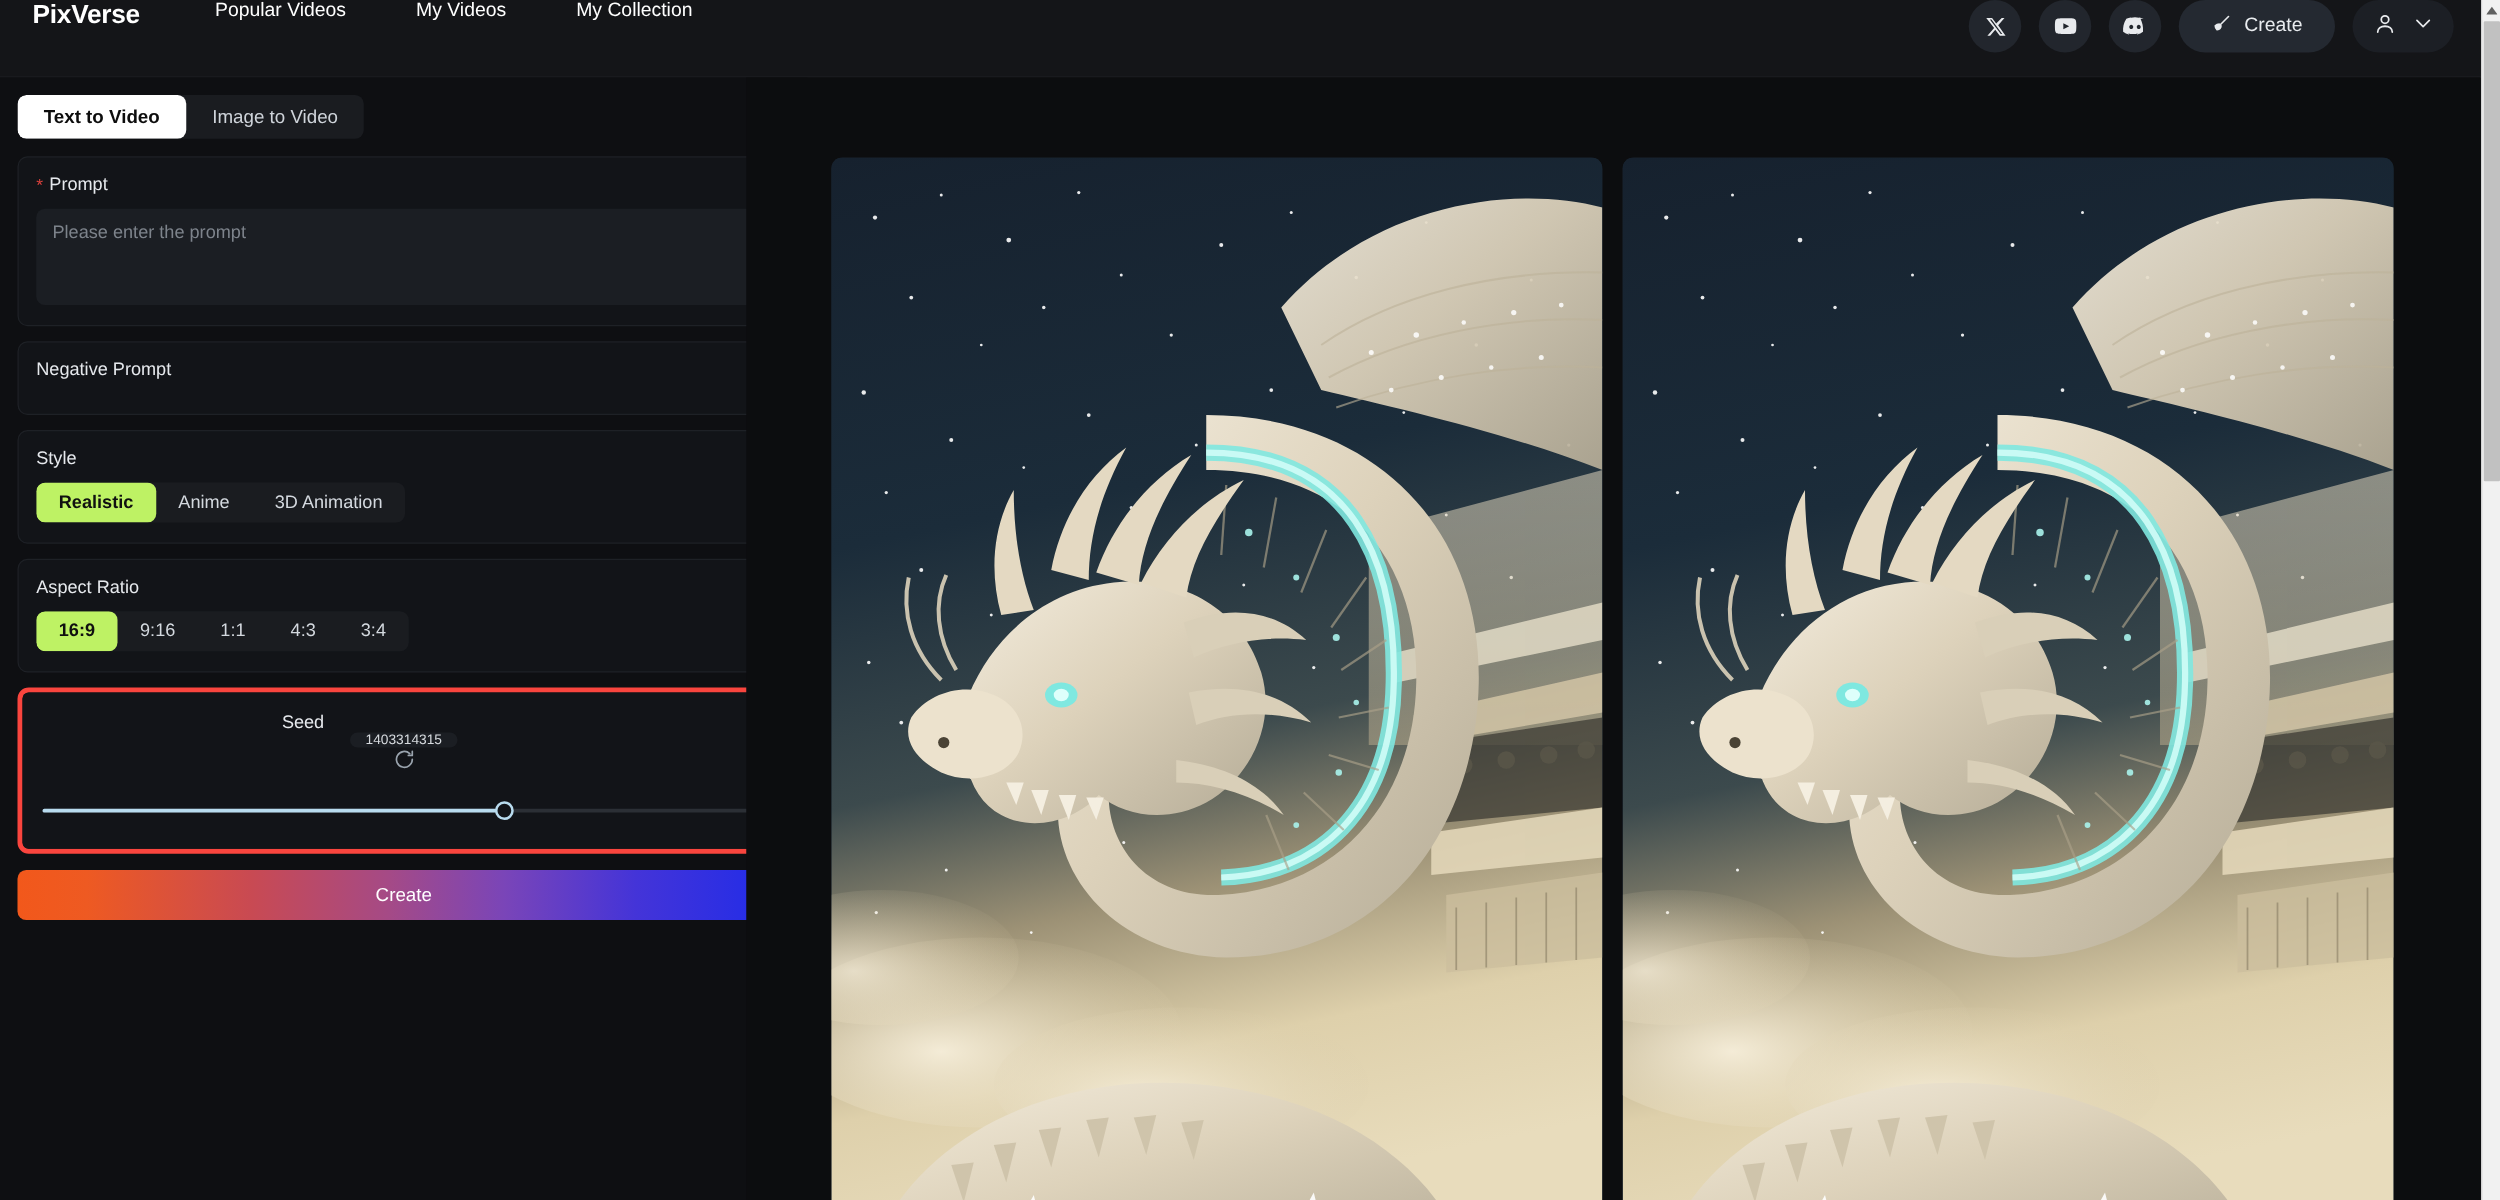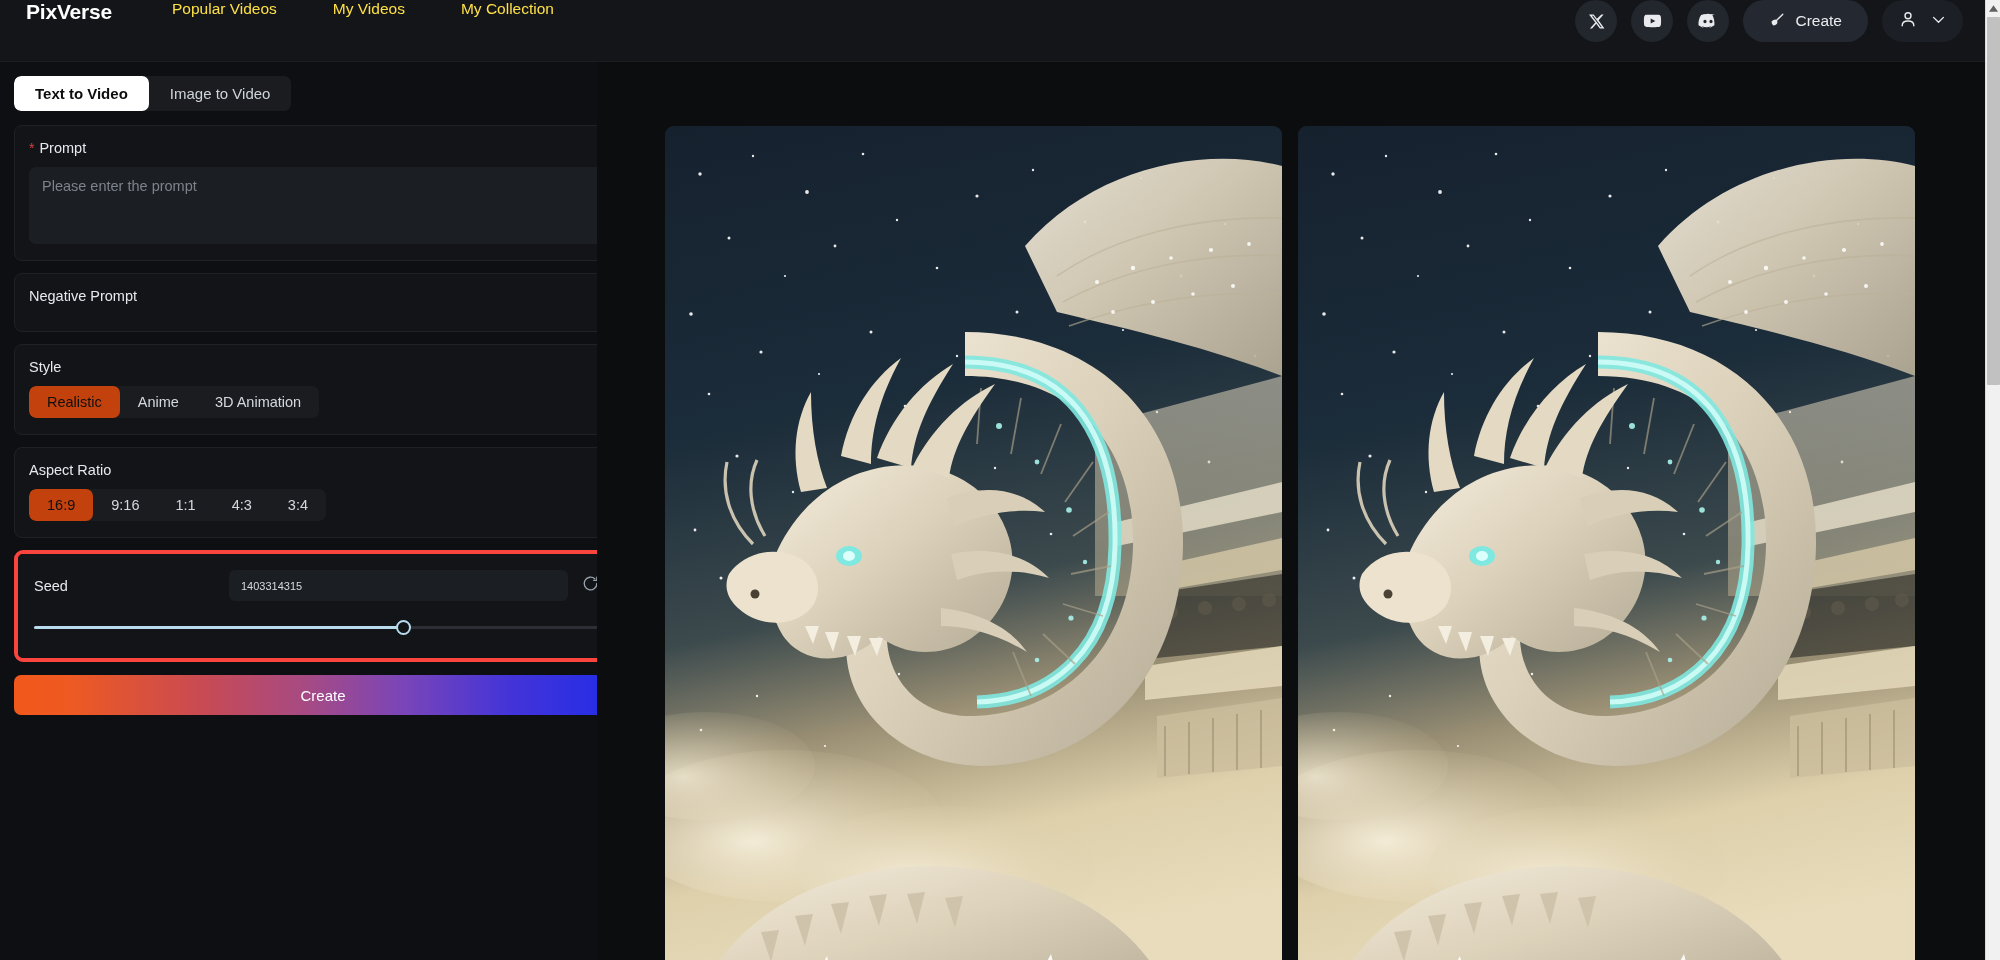--- a/index.html
+++ b/index.html
@@ -18,21 +18,21 @@
     display: flex; align-items: flex-start;
     border-bottom: 1px solid #1b1d20;
   }
   .logo {
     margin-left: 26px;
     color: #ffffff; font-size: 21px; font-weight: bold;
     letter-spacing: -0.2px;
   }
   .nav { display: flex; align-items: center; margin-left: 60px; gap: 56px; }
   .nav-link {
-    color: #fde047; font-size: 15.5px; cursor: pointer;
+    color: #ffffff; font-size: 15.5px; cursor: pointer;
     white-space: nowrap;
   }
   .header-right {
     margin-left: auto; margin-right: 22px;
     display: flex; align-items: center; gap: 14px;
   }
   .circle-btn {
     width: 42px; height: 42px; border-radius: 50%;
     background: #22262d;
     display: flex; align-items: center; justify-content: center;
@@ -111,35 +111,35 @@
   }
   .seg {
     display: inline-flex; background: #1a1c20;
     border-radius: 7px; overflow: hidden;
   }
   .seg-item {
     padding: 8px 18px; font-size: 14.5px;
     color: #d4d9df; cursor: pointer; border-radius: 7px;
     white-space: nowrap;
   }
-  .seg-item.active { background: #c2410c; color: #101010; font-weight: 400; }
+  .seg-item.active { background: #bef264; color: #101010; font-weight: 700; }
 
   
   .seed-wrap {
     position: relative;
     border: 4px solid #f9453e;
     border-radius: 9px;
     margin-bottom: 13px;
   }
   .seed-card {
     background: #121418;
     border-radius: 5px;
     padding: 16px 16px 20px 16px;
   }
-  .seed-row { display: flex; align-items: center; gap: 0; }
+  .seed-row { display: flex; align-items: center; gap: 0; flex-direction: column; }
   .seed-label { color: #e6e9ed; font-size: 14.5px; width: 195px; }
   .seed-input {
     flex: 1; height: 31px;
     background: #1b1e23; border-radius: 6px;
     display: flex; align-items: center;
     padding: 0 12px;
     color: #d6dade; font-size: 11px;
     cursor: text;
   }
   .seed-refresh {

